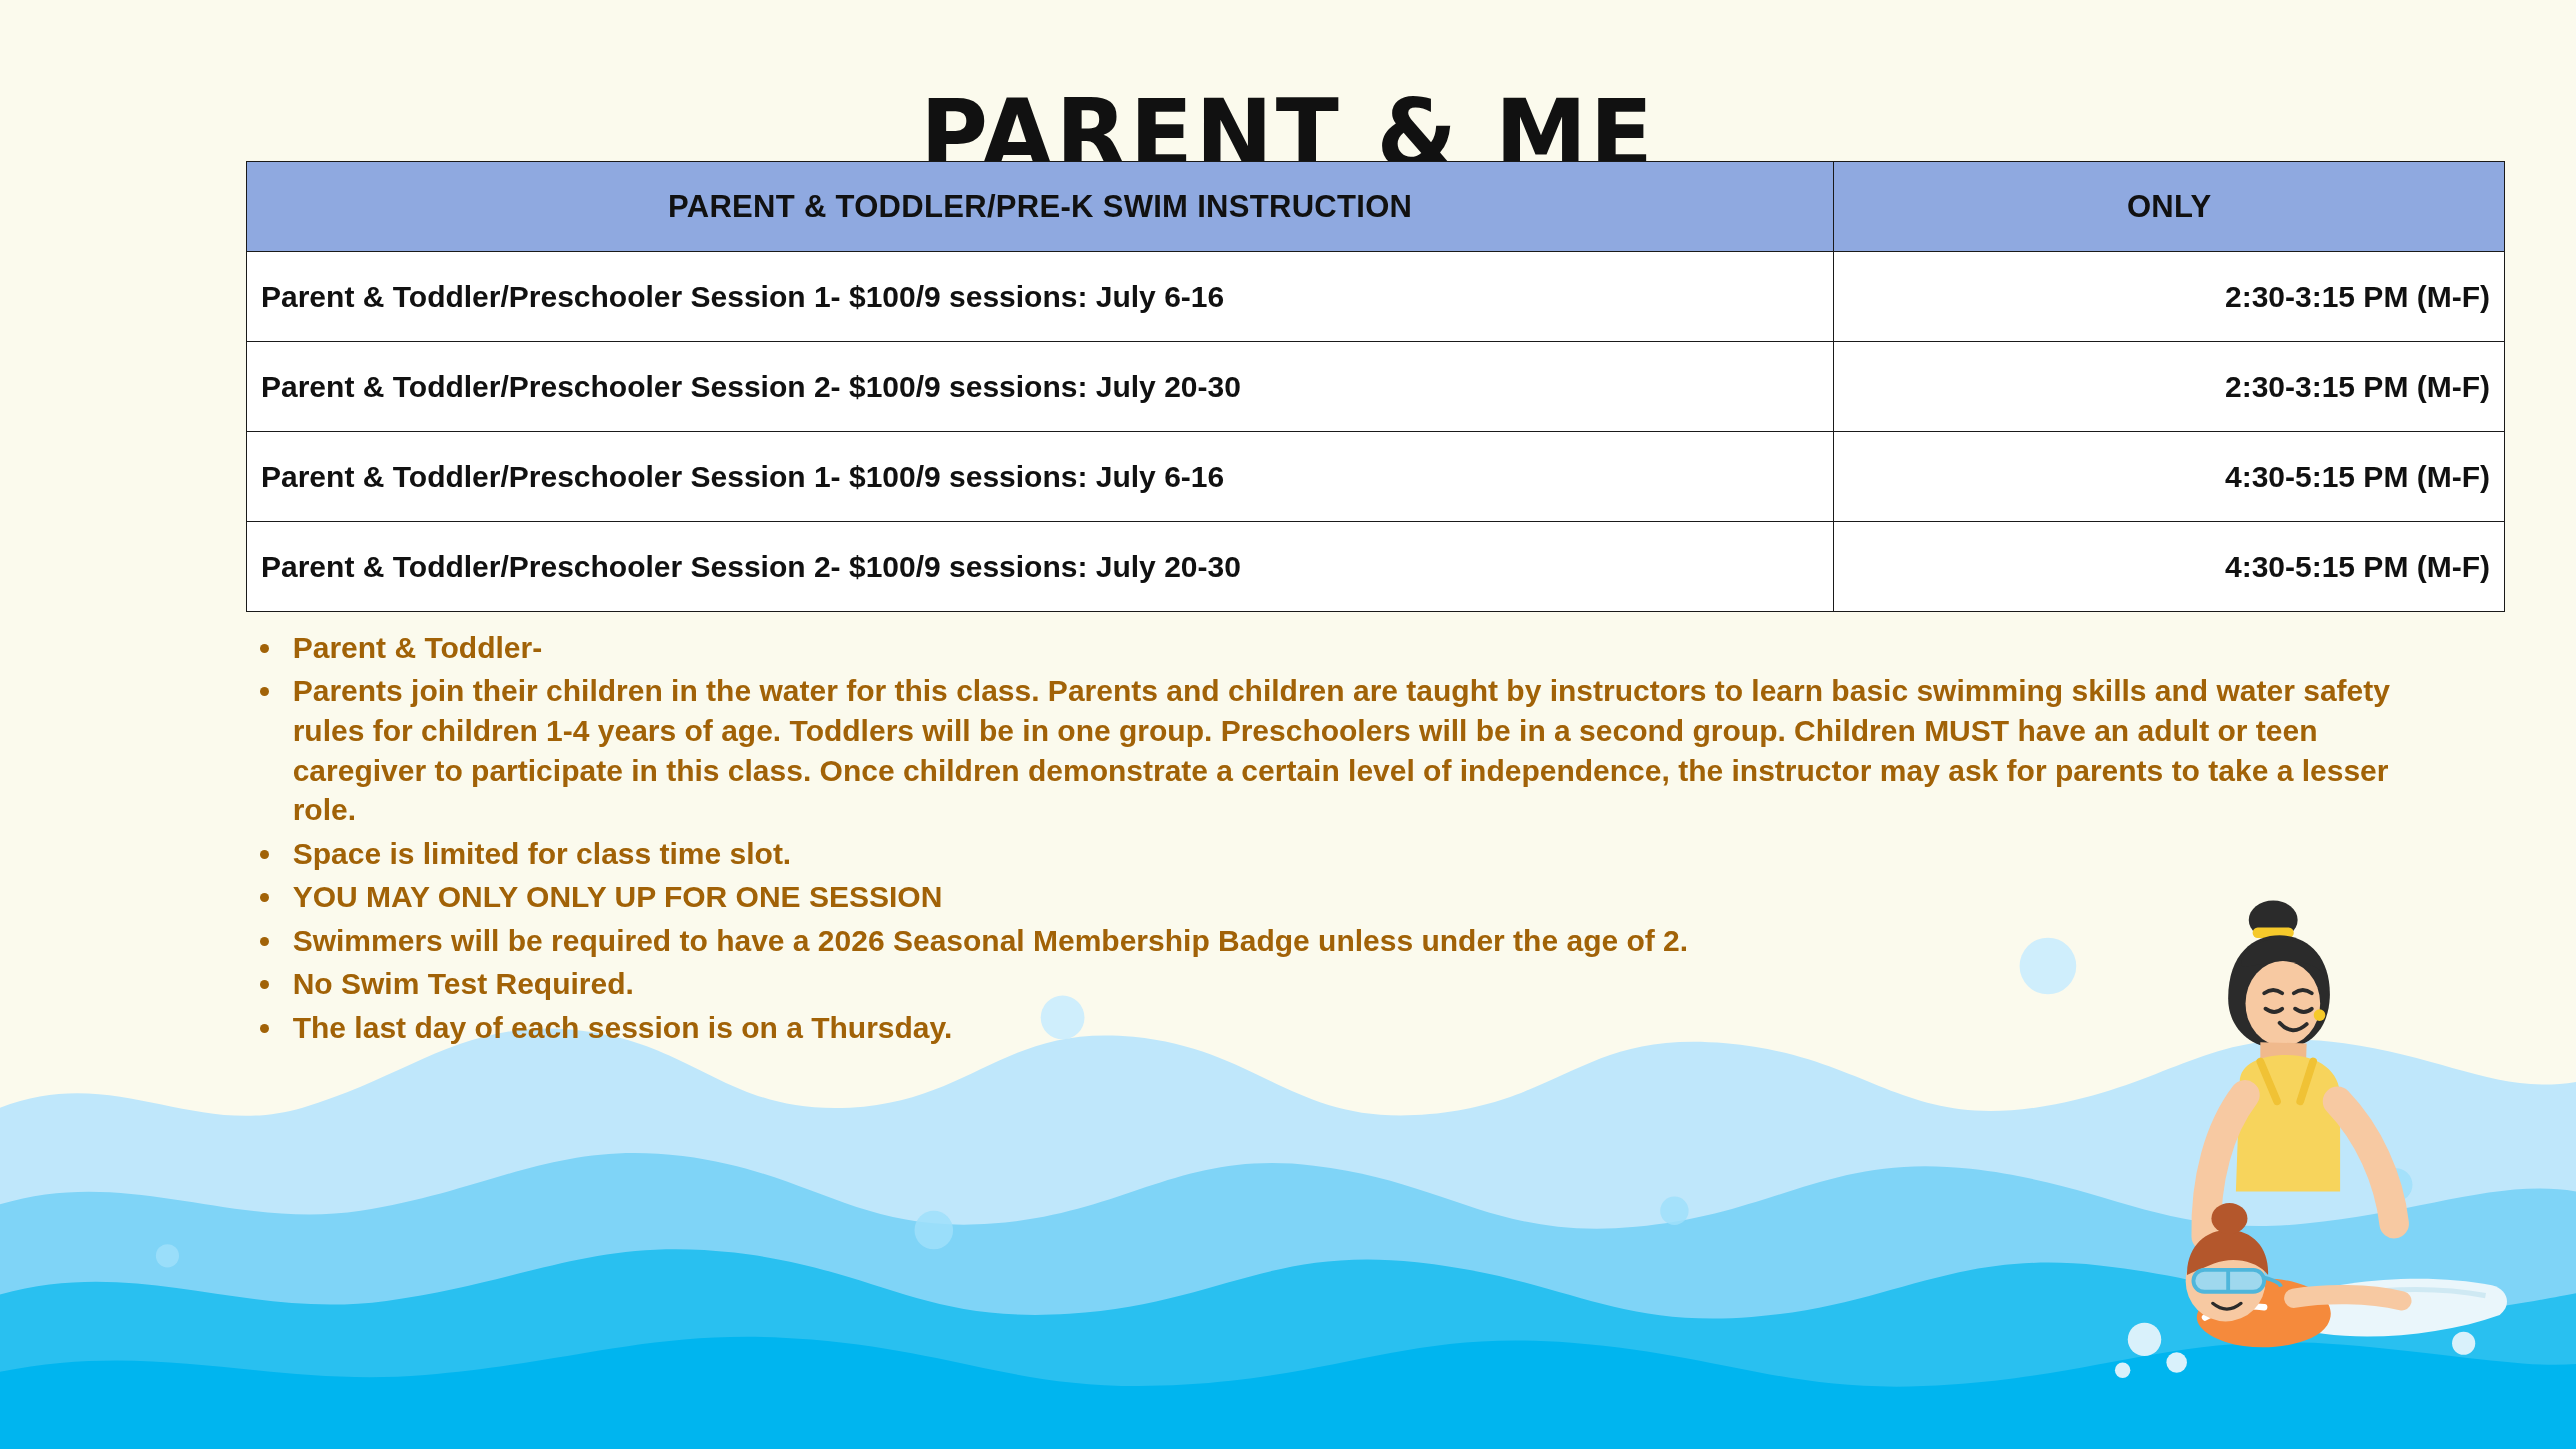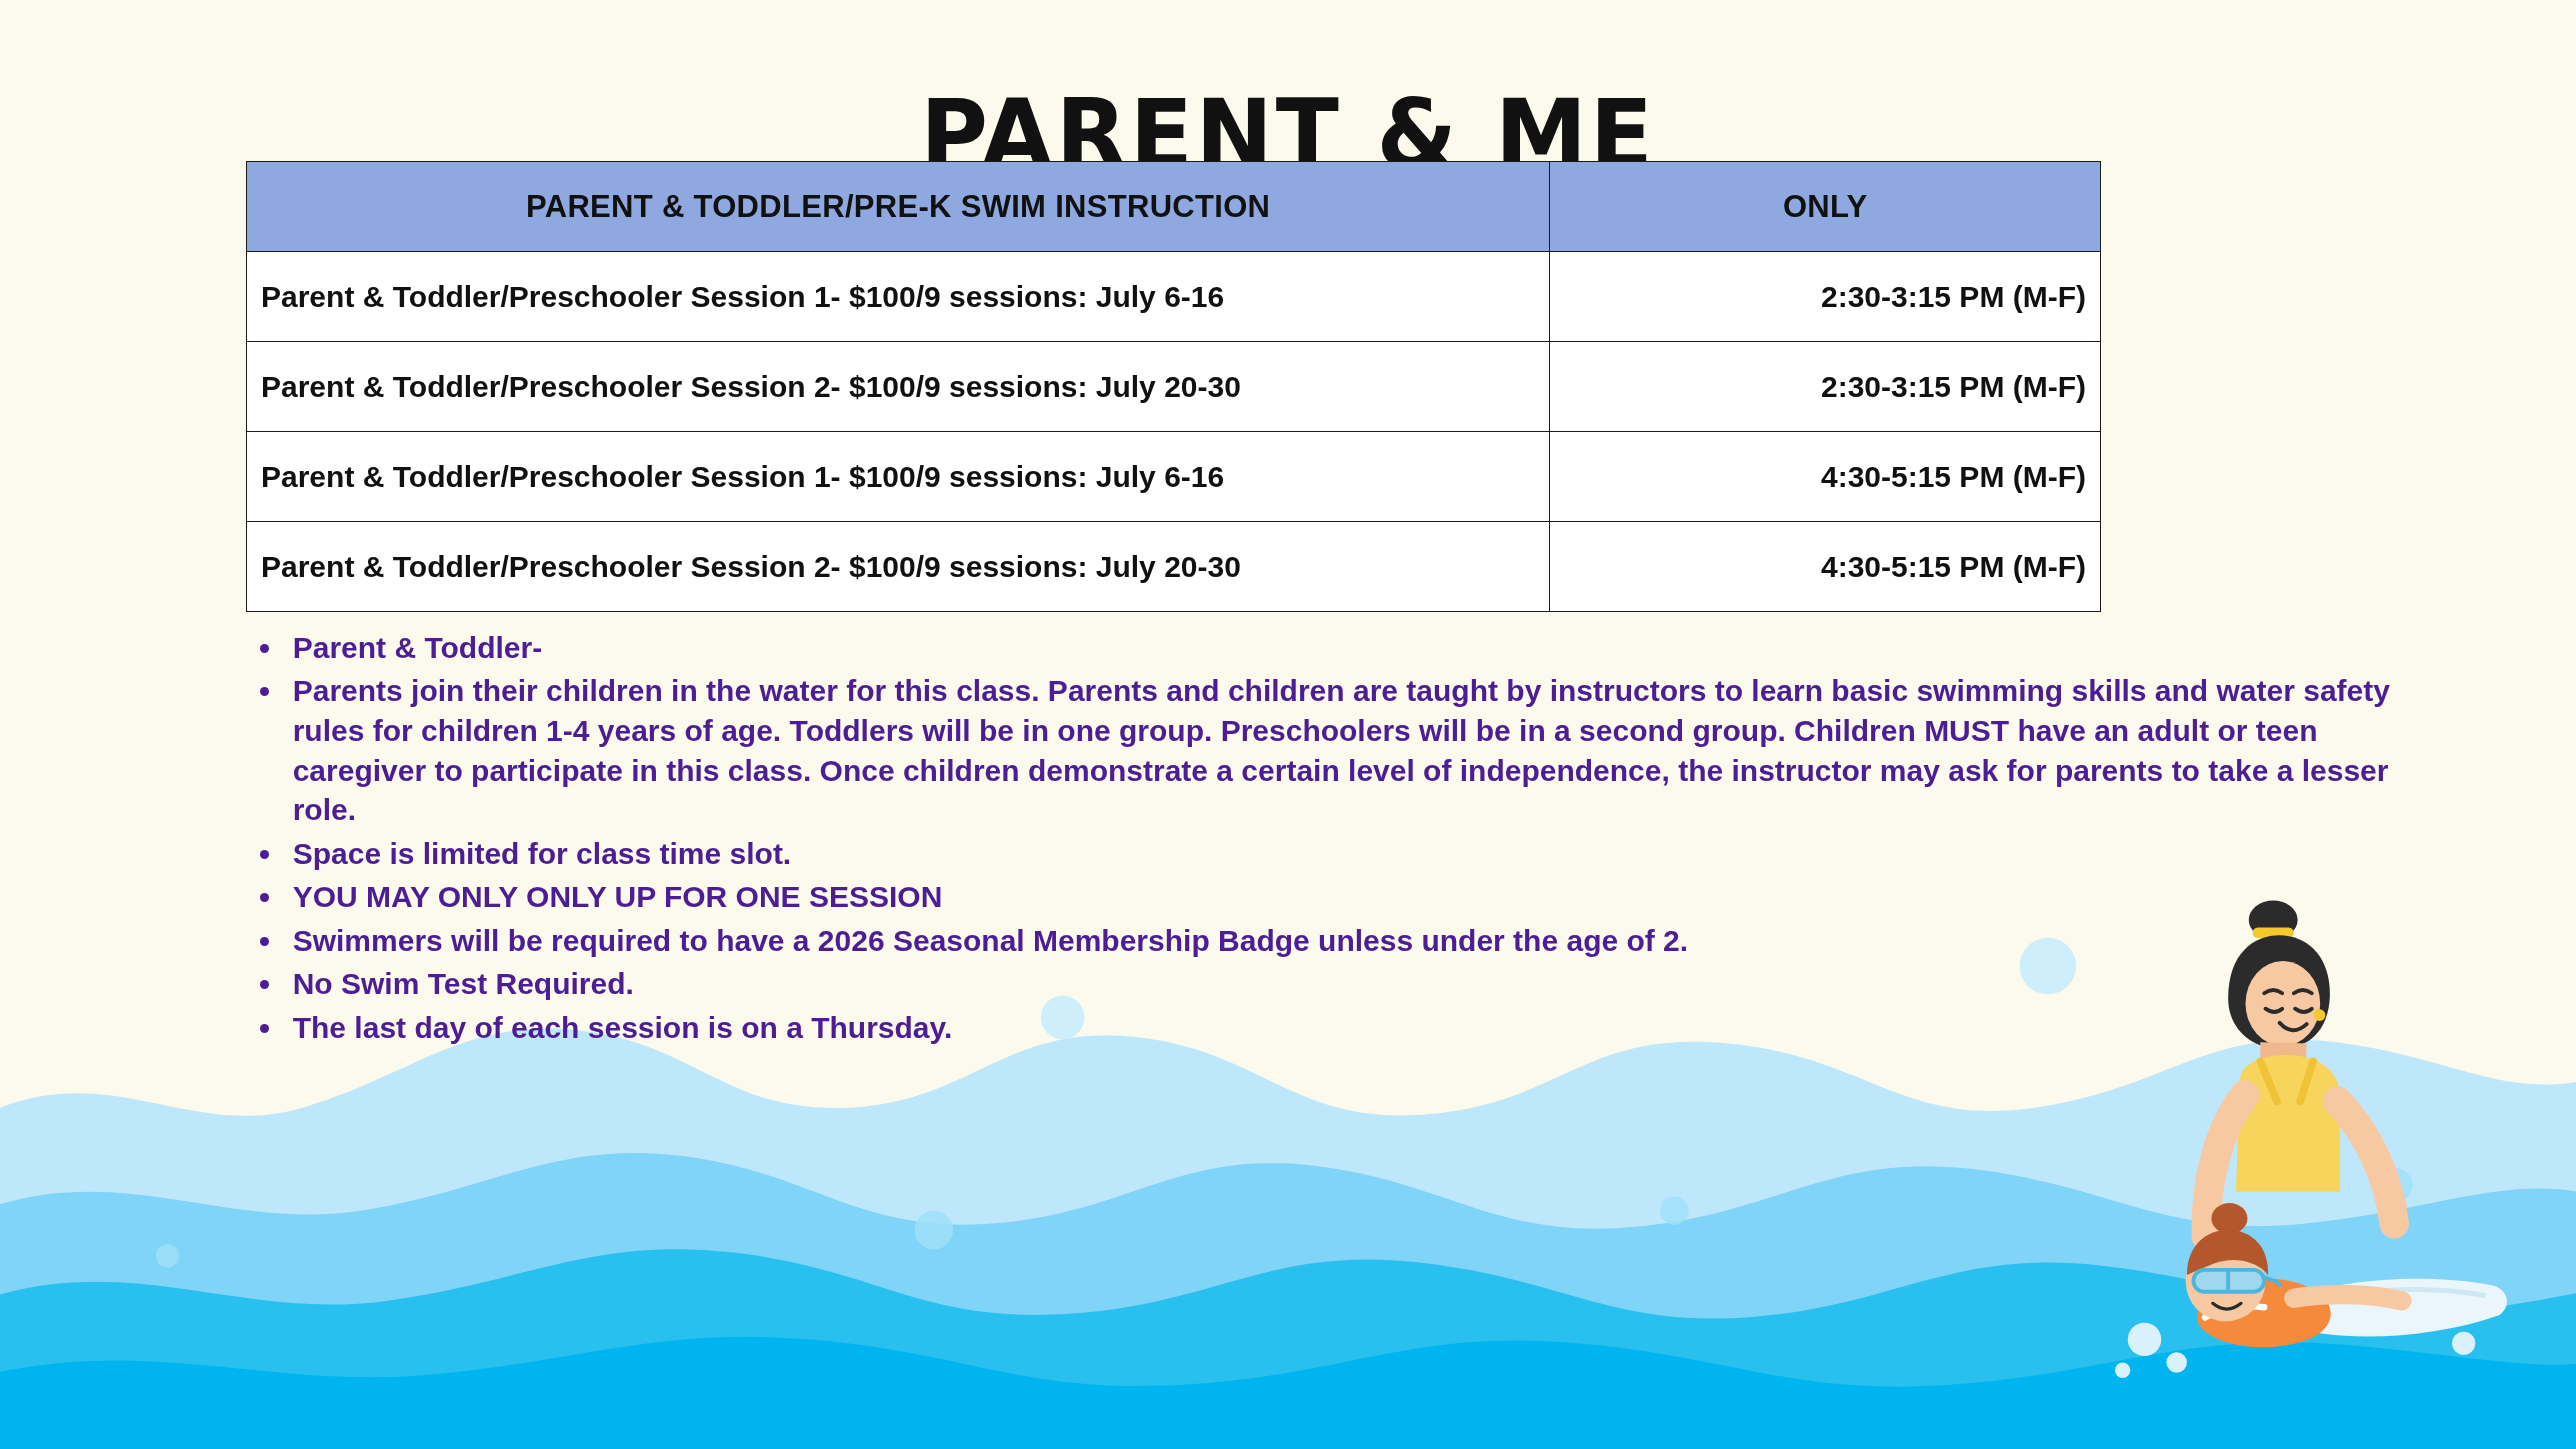--- a/index.html
+++ b/index.html
@@ -31,21 +31,21 @@
     font-stretch: condensed;
     transform: scaleX(1.06);
     z-index: 10;
   }
 
   
   .table-wrap {
     position: absolute;
     top: 161px;
     left: 246px;
-    width: 1855px;
+    width: 2259px;
     z-index: 10;
   }
   table.schedule {
     border-collapse: collapse;
     width: 100%;
     table-layout: fixed;
     background: #ffffff;
   }
   table.schedule th,
   table.schedule td {
@@ -74,21 +74,21 @@
     top: 628px;
     left: 246px;
     width: 2125px;
     margin: 0;
     padding: 0 0 0 39px;
     z-index: 10;
   }
   .notes li {
     font-size: 30px;
     font-weight: 700;
-    color: #4c1d95;
+    color: #a16207;
     line-height: 1.32;
     margin-bottom: 3.9px;
     padding-left: 7.7px;
   }
 
   
   .art {
     position: absolute;
     left: 0;
     bottom: 0;

